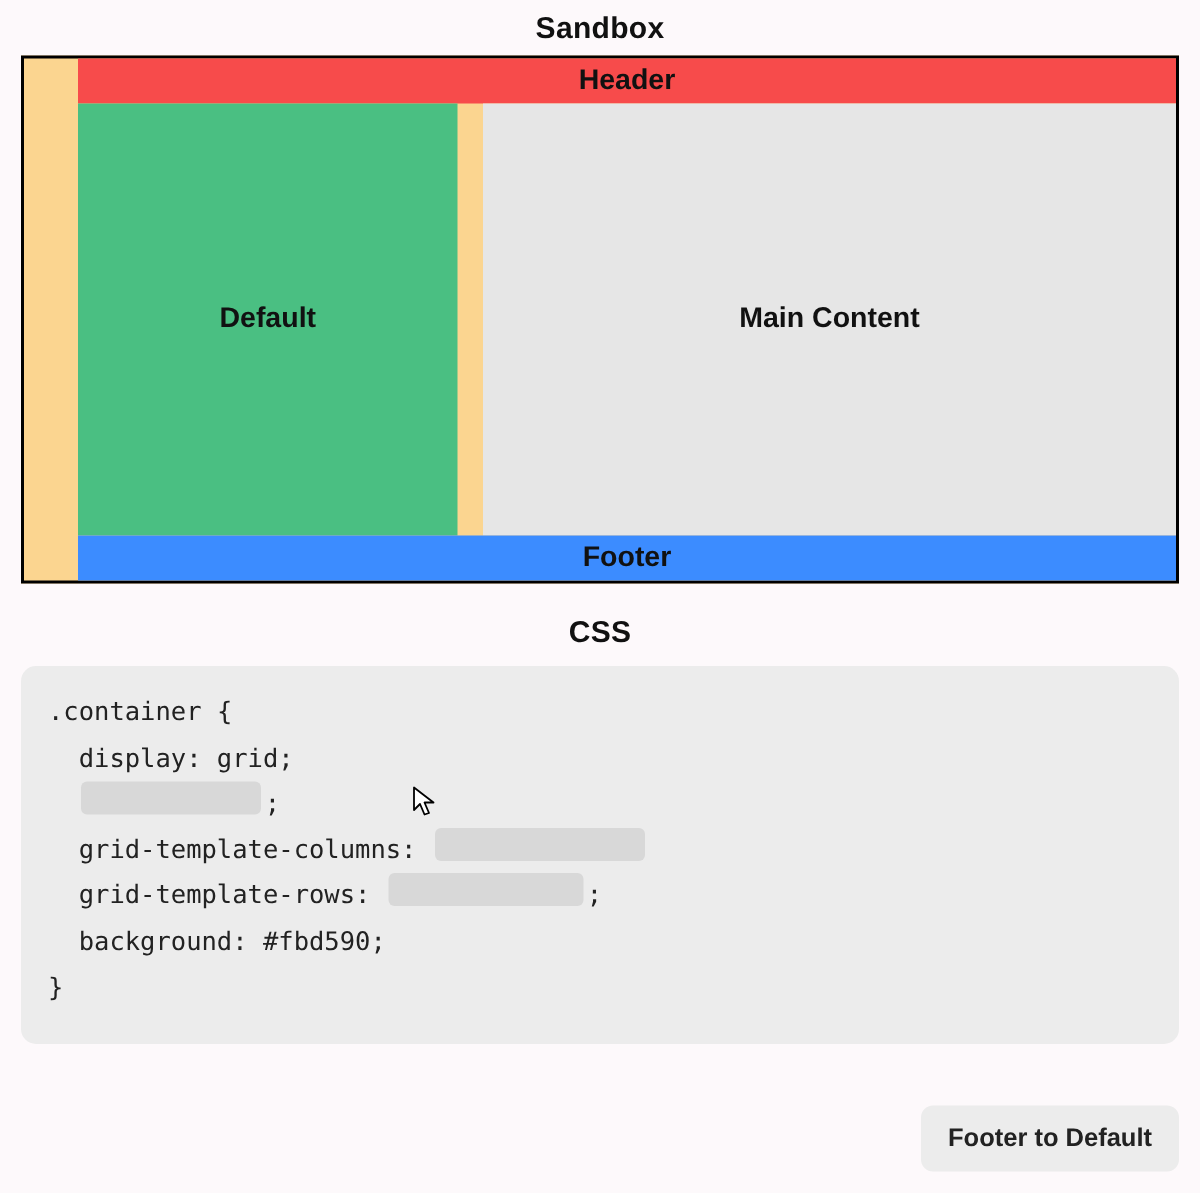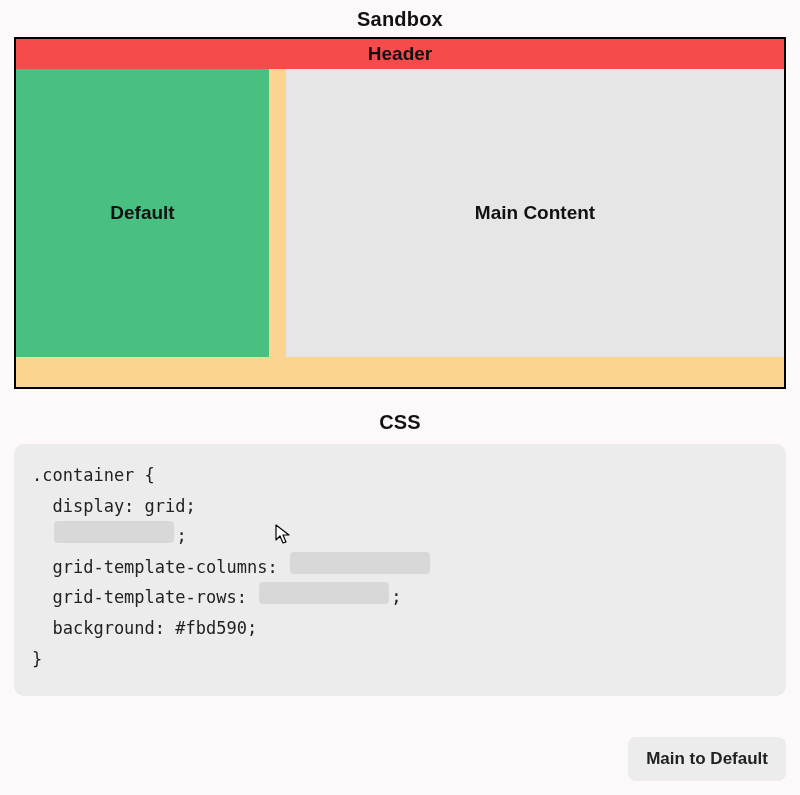--- a/index.html
+++ b/index.html
@@ -26,20 +26,21 @@
       margin-top: 8px;
       margin-bottom: 6px;
     }
     .sandbox {
       margin: 0 14px;
       border: 2px solid #000;
       display: grid;
       grid-template-columns: 253px 1fr;
       grid-template-rows: 30px 288px 30px;
       background: #fbd590;
+      padding-left: 36px;
     }
     .region {
       display: flex;
       align-items: center;
       justify-content: center;
       font-weight: 700;
       font-size: 19px;
       color: #111;
     }
     .header {
@@ -127,20 +128,21 @@
   </style>
 </head>
 <body>
 
 <h2 class="section-title sandbox-title">Sandbox</h2>
 
 <div class="sandbox">
   <div class="region header">Header</div>
   <div class="region sidebar">Default</div>
   <div class="region main">Main Content</div>
+  <div class="region footer">Footer</div>
 </div>
 
 <h2 class="section-title css-title">CSS</h2>
 
 <div class="css-panel">
   <div class="code-line">
     <span class="code-text">.container {</span>
   </div>
   <div class="code-line">
     <span class="indent"></span><span class="code-text">display: grid;</span>
@@ -160,17 +162,17 @@
     <span class="code-text">;</span>
   </div>
   <div class="code-line">
     <span class="indent"></span><span class="code-text">background: #fbd590;</span>
   </div>
   <div class="code-line">
     <span class="code-text">}</span>
   </div>
 </div>
 
-<button class="reset-btn">Main to Default</button>
+<button class="reset-btn">Footer to Default</button>
 
 <svg class="cursor" width="16" height="22" viewBox="0 0 16 22">
   <path d="M1 1 L1 16 L5 12 L8 19 L11 18 L8 11 L14 11 Z" fill="#fff" stroke="#000" stroke-width="1.2" stroke-linejoin="round"></path>
 </svg>
 
 </body></html>

